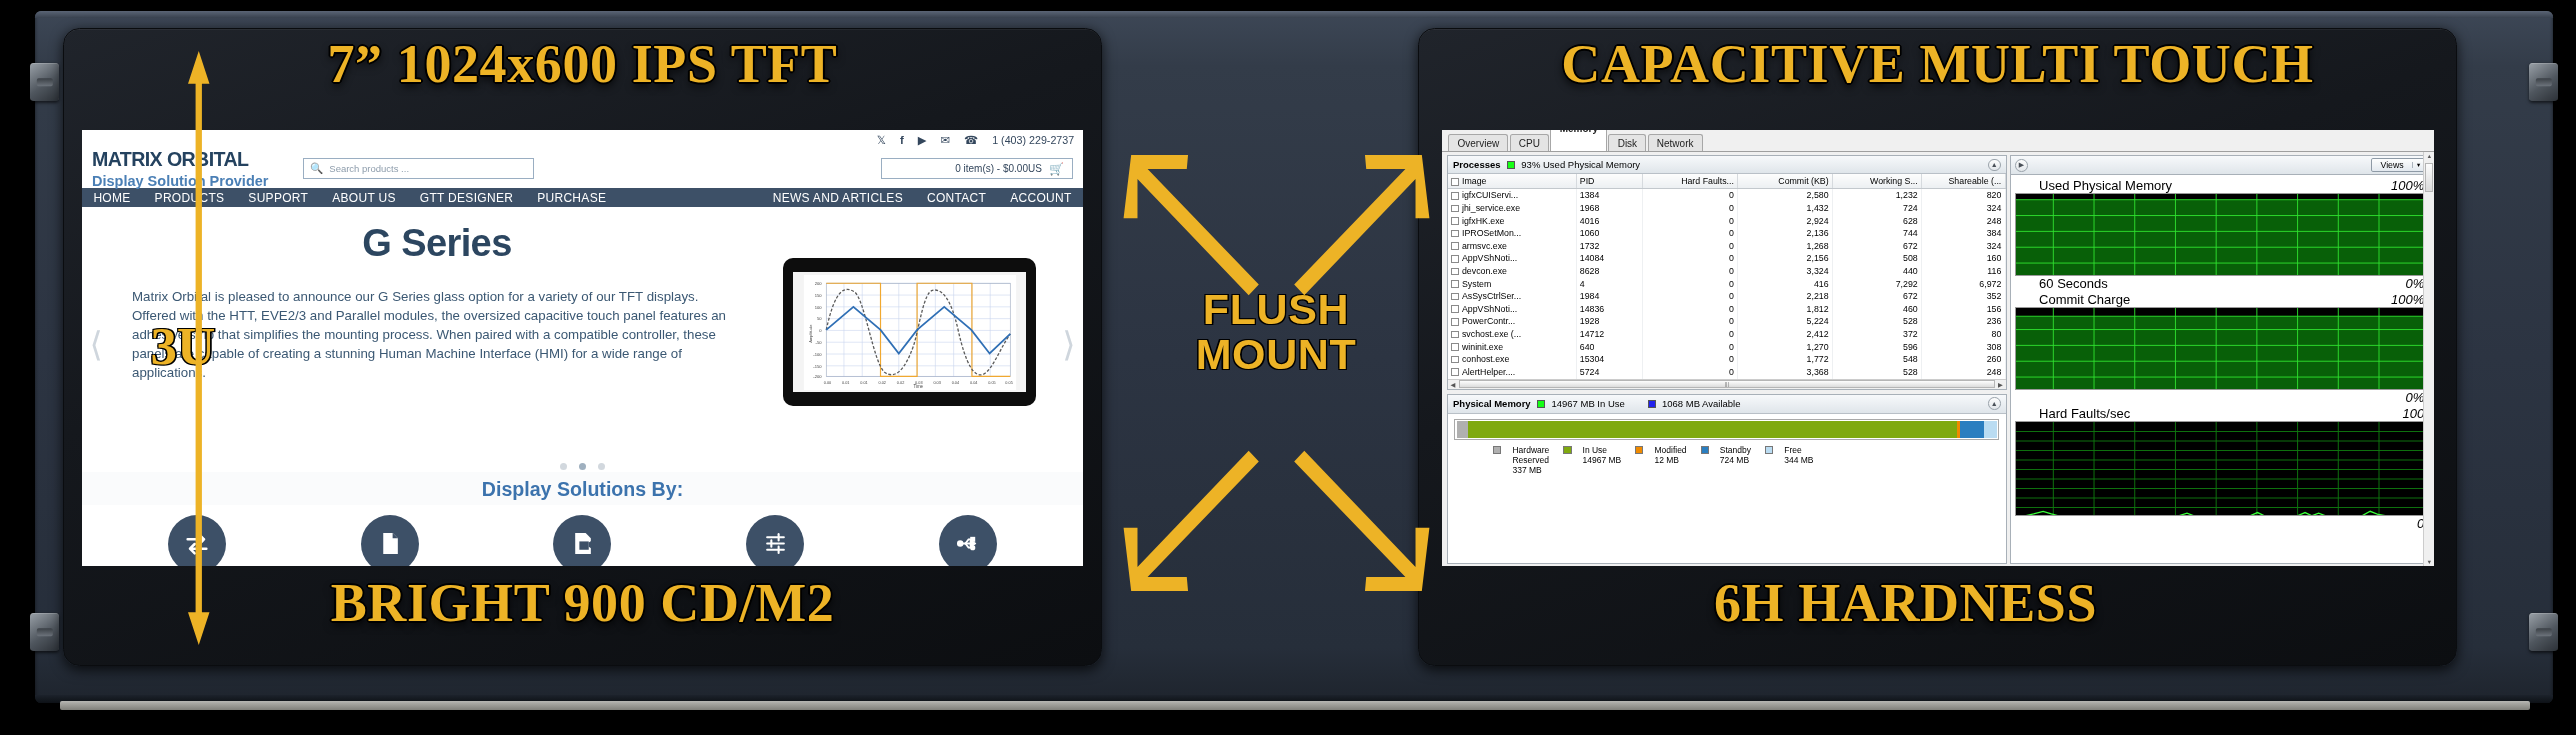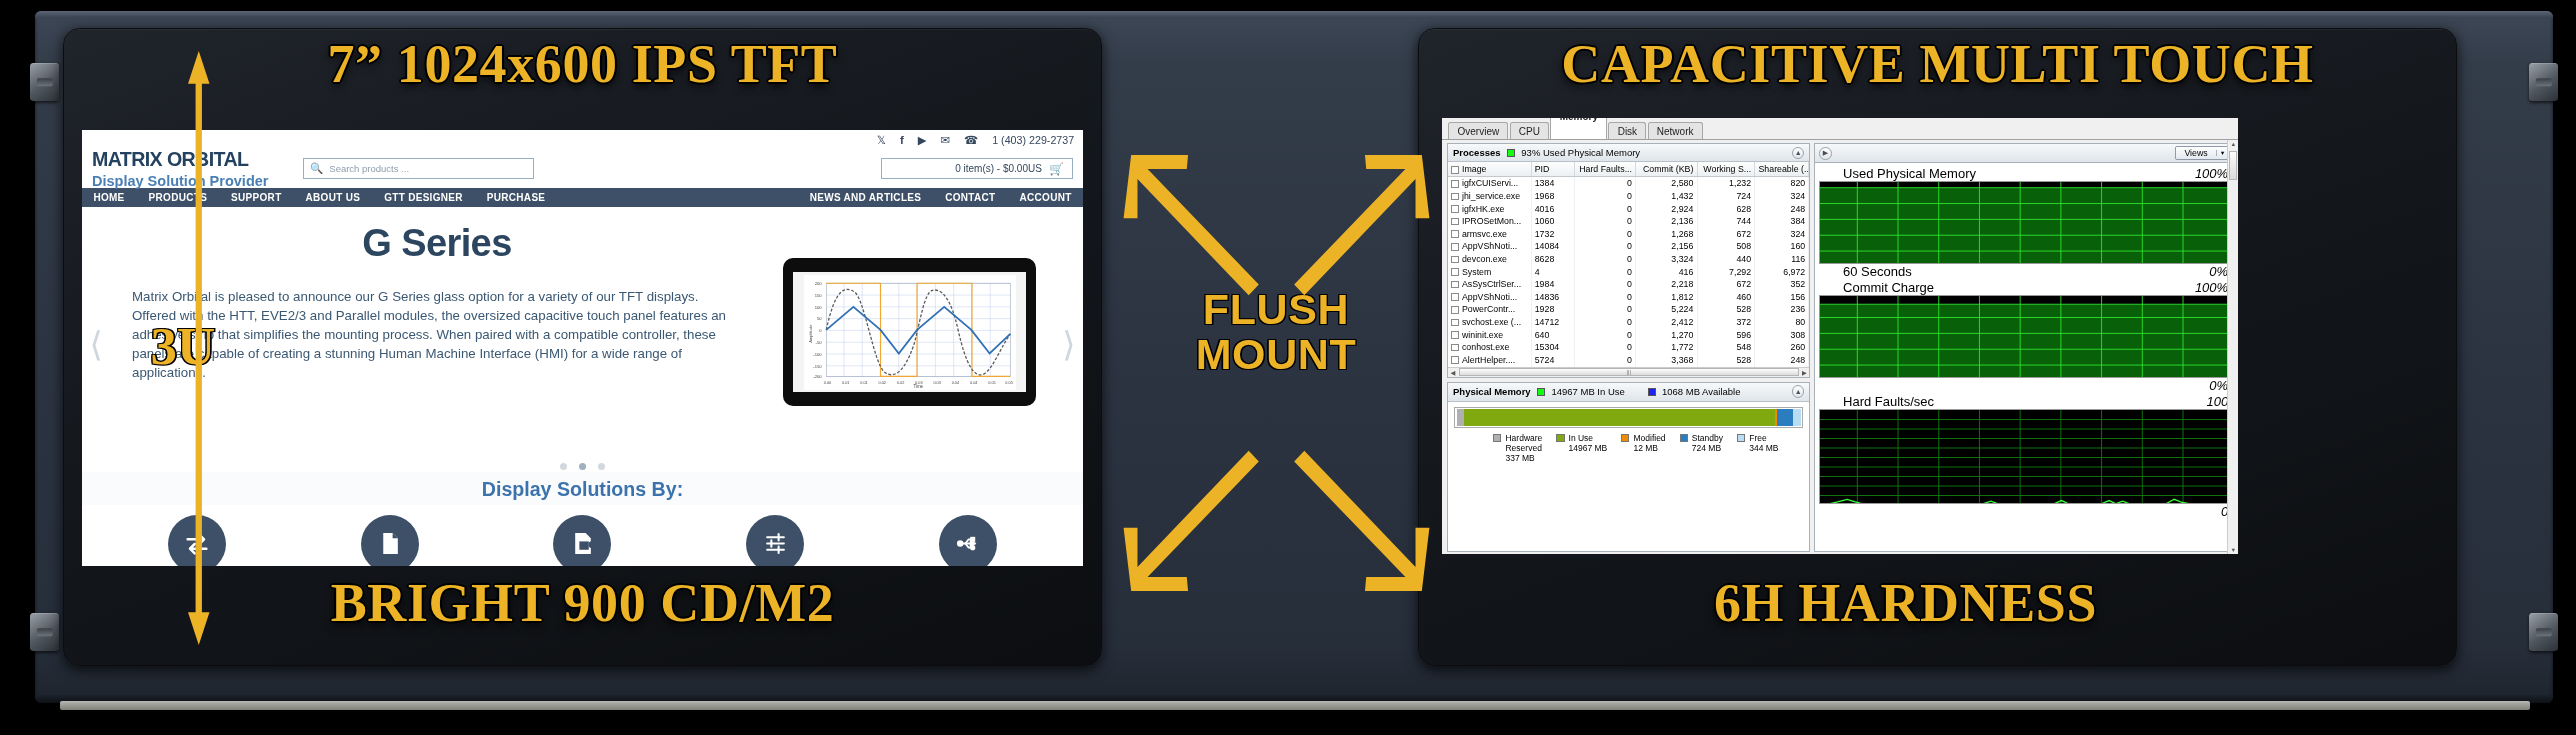--- a/index.html
+++ b/index.html
@@ -49,21 +49,21 @@
     background:linear-gradient(160deg,#20242b 0%,#15181d 40%,#0c0e11 100%);
     box-shadow:0 3.8px 12.6px rgba(0,0,0,.75), inset 0 0.6px 0 rgba(255,255,255,.12);
     border:0.6px solid #0a0c0f;
   }
   .bezel.left { left:63px;  top:28.4px; width:1039px; height:638px; }
   .bezel.right{ left:1418px; top:28.4px; width:1039px; height:638px; }
   .screen{
     position:absolute; overflow:hidden; background:#fff;
   }
   .screen.left { left:82px;  top:130px; width:1001px; height:436px; }
-  .screen.right{ left:1442px; top:118px; width:796px; height:436px; }
+  .screen.right{ left:1442px; top:130px; width:992px; height:436px; }
 
   
   .headline{
     position:absolute; color:#edb326; font-weight:bold;
     font-family:"Liberation Serif", serif; letter-spacing:0.6px;
     white-space:nowrap; text-align:center;
     text-shadow: 1.3px 1.3px 0 #000, -1.3px 1.3px 0 #000, 1.3px -1.3px 0 #000, -1.3px -1.3px 0 #000,
                  0 1.9px 0 #000, 0 -1.9px 0 #000, 1.9px 0 0 #000, -1.9px 0 0 #000,
                  0 3.8px 8.8px rgba(0,0,0,.9);
   }
@@ -96,21 +96,21 @@
   .mo-top .sic{ font-size:11.4px; color:#33465c; }
   .mo-phone{ font-size:10.7px; }
   .mo-head{ height:39px; display:flex; align-items:center; padding:0 10px; gap:15px; }
   .mo-logo{ width:196px; }
   .mo-logo .l1{ font-size:19.6px; font-weight:bold; letter-spacing:-0.6px; color:#24425f; font-family:"Liberation Sans", sans-serif; }
   .mo-logo .l2{ font-size:14.5px; font-weight:bold; color:#4a7fb5; margin-top:1.3px; }
   .mo-search{ flex:0 0 231px; height:21.5px; border:0.6px solid #9aaec2; display:flex; align-items:center; padding:0 6.3px; gap:5.7px; background:#fff; }
   .mo-search .ph{ font-size:9.5px; color:#8d9cab; }
   .mo-cart{ margin-left:auto; width:192px; height:21.5px; border:0.6px solid #9aaec2; display:flex; align-items:center; justify-content:flex-end; gap:7.6px; padding:0 7.6px; font-size:10px; color:#33465c;}
   .mo-nav{ height:19px; background:#3d5067; display:flex; align-items:center; padding:0 11.4px; gap:24px; }
-  .mo-nav a{ color:#fff; font-size:10px; font-weight:bold; letter-spacing:0.3px; text-decoration:none; }
+  .mo-nav a{ color:#fff; font-size:12px; font-weight:normal; letter-spacing:0.3px; text-decoration:none; }
   .mo-nav .spacer{ flex:1; }
   .mo-hero{ height:250px; display:flex; padding:0 25px; position:relative; }
   .mo-hero .arrow{ position:absolute; top:117px; font-size:34px; color:#cfd6dd; font-weight:300; }
   .mo-hero .arrow.lft{ left:7.6px; } .mo-hero .arrow.rgt{ right:7.6px; }
   .mo-hero-left{ flex:1; padding:15px 19px 0 25px; }
   .mo-hero h1{ text-align:center; font-size:38px; color:#2c4660; font-weight:bold; letter-spacing:-0.6px; }
   .mo-hero p{ margin-top:21.5px; font-size:13.3px; line-height:19px; color:#3b5873; }
   .mo-hero-right{ flex:0 0 297px; display:flex; align-items:center; justify-content:center; }
   .tft-frame{ width:253px; height:148px; background:#0d0d0d; border-radius:10px; padding:14px 10px; }
   .tft-frame .inner{ width:100%; height:100%; background:#f4f4f4; padding:2.5px; }
@@ -149,21 +149,21 @@
   .tbl-wrap{ overflow:hidden; flex:1 1 auto; min-height:0; }
   .hscroll{ height:10.7px; background:#f0f0f0; border-top:0.6px solid #ccc; display:flex; align-items:center; }
   .hscroll .ar{ width:10px; text-align:center; font-size:6.3px; color:#555; }
   .hscroll .bar{ flex:1; height:8.2px; margin:0 0.6px; background:linear-gradient(180deg,#fdfdfd,#dcdcdc); border:0.6px solid #b5b5b5;
                  display:flex; align-items:center; justify-content:center; font-size:5.7px; color:#777; }
 
   .mem-body{ padding:5px 6.3px 2.5px; }
   .membar{ height:21.5px; border:0.6px solid #a9a9a9; background:#fff; display:flex; padding:1.3px; }
   .membar i{ display:block; height:100%; }
   .memlegend{ display:flex; gap:14px; margin-top:4.4px; padding-left:39px; font-size:8.5px; }
-  .memlegend .it{ display:flex; gap:4px; }
+  .memlegend .it{ display:flex; gap:11px; }
   .memlegend .bx{ width:8.2px; height:8.2px; border:0.6px solid #777; margin-top:1.3px; }
   .memstats{ margin:5px 0 0 145px; font-size:8.5px; }
   .memstats div{ display:flex; }
   .memstats span.k{ width:56px; }
   .memstats span.v{ width:58px; text-align:right; }
 
   .rm-right{ flex:0 0 425px; padding:3.8px 3.8px 2.5px 1.3px; display:flex; flex-direction:column; min-width:0; }
   .views-bar{ height:19px; border:0.6px solid #a8b0b8; border-bottom:none; background:linear-gradient(180deg,#f7f9fb,#dfe5ea);
               display:flex; align-items:center; padding:0 3.8px; }
   .views-bar .chev{ width:12.6px; height:12.6px; border-radius:50%; border:0.6px solid #9aa3ab; background:linear-gradient(180deg,#fdfdfd,#e2e6ea);

